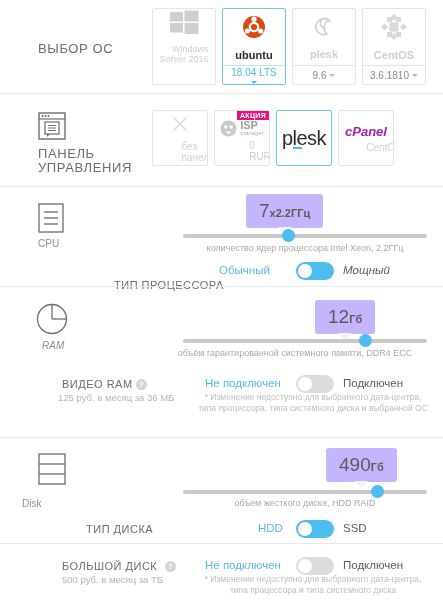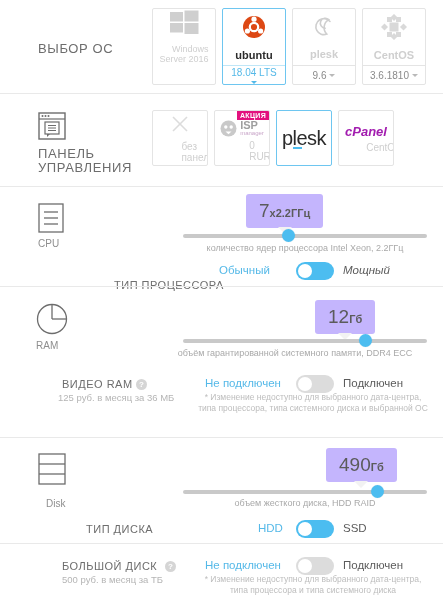--- a/index.html
+++ b/index.html
@@ -394,21 +394,21 @@
   </div>
 
   <div class="row">
     <div style="position:absolute; left:36px; top:303px;">
       <svg width="32" height="32" viewBox="0 0 32 32" aria-hidden="true">
         <circle cx="16" cy="16" r="14.5" fill="none" stroke="#6d6d6d" stroke-width="1.3"></circle>
         <line x1="16" y1="16" x2="16" y2="1.5" stroke="#6d6d6d" stroke-width="1.3"></line>
         <line x1="16" y1="16" x2="30.5" y2="16" stroke="#6d6d6d" stroke-width="1.3"></line>
       </svg>
     </div>
-    <div class="unit-label" style="left:36px; top:340px;">RAM</div>
+    <div class="unit-label" style="left:42px; top:340px;font-style:italic;">RAM</div>
 
     <div class="bubble" style="left: 315px; top: 300px; --tail: 50%;">
       <span class="big">12</span><span class="small">Гб</span>
     </div>
 
     <div class="slider-wrap" style="left:0; top:0;">
       <div class="track" style="left:183px; top:339px; width:244px;"></div>
       <div class="knob" style="left:359px; top:334px;"></div>
     </div>
     <div class="hint" style="left:163px; top:348px; width:264px;">объём гарантированной системного памяти, DDR4 ECC</div>
@@ -429,21 +429,21 @@
   </div>
 
   <div class="row">
     <div style="position:absolute; left:38px; top:453px;">
       <svg width="28" height="32" viewBox="0 0 28 32" aria-hidden="true">
         <rect x="1" y="1" width="26" height="30" fill="none" stroke="#6d6d6d" stroke-width="1.3"></rect>
         <line x1="1" y1="11" x2="27" y2="11" stroke="#6d6d6d" stroke-width="1.3"></line>
         <line x1="1" y1="21" x2="27" y2="21" stroke="#6d6d6d" stroke-width="1.3"></line>
       </svg>
     </div>
-    <div class="unit-label" style="left:46px; top:498px;">Disk</div>
+    <div class="unit-label" style="left:22px; top:498px;">Disk</div>
 
     <div class="bubble" style="left: 326px; top: 448px; --tail: 50%;">
       <span class="big">490</span><span class="small">Гб</span>
     </div>
 
     <div class="slider-wrap" style="left:0; top:0;">
       <div class="track" style="left:183px; top:490px; width:244px;"></div>
       <div class="knob" style="left:371px; top:485px;"></div>
     </div>
     <div class="hint" style="left:183px; top:498px; width:244px;">объем жесткого диска, HDD RAID</div>

